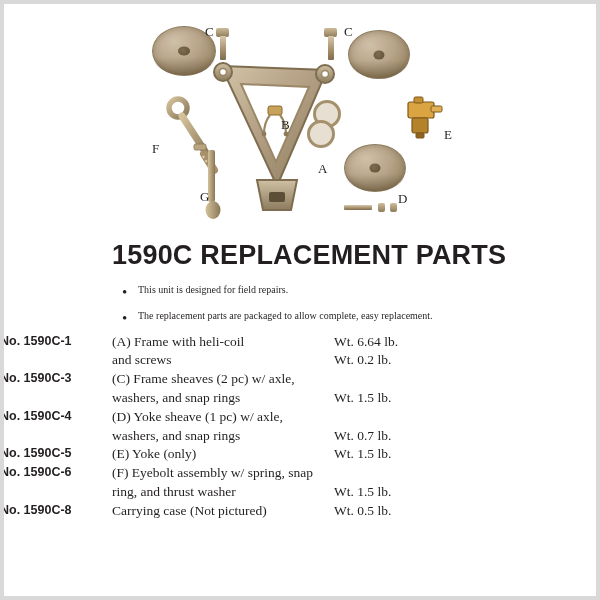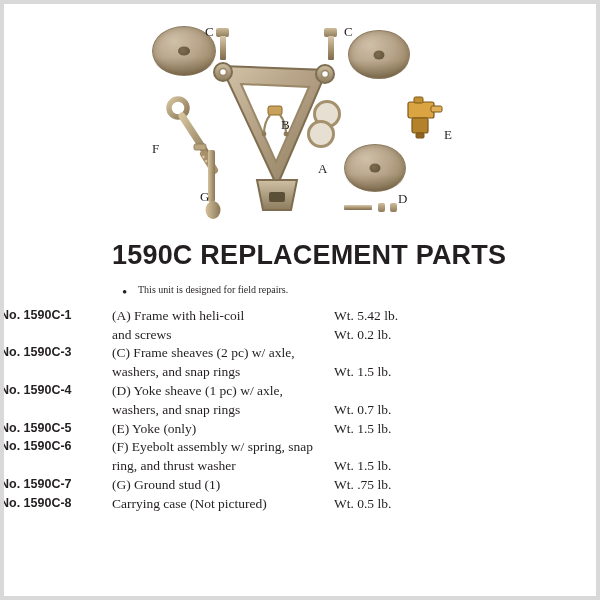--- a/index.html
+++ b/index.html
@@ -290,29 +290,30 @@
     <div class="lbl" style="left:200px; top:190px;">G</div>
 
   </div>
 
   <div class="content">
 
     <h1 class="title">1590C REPLACEMENT PARTS</h1>
 
     <ul class="bullets">
       <li>This unit is designed for field repairs.</li>
+      <li>The replacement parts are packaged to allow complete, easy replacement.</li>
     </ul>
 
     <table class="parts">
       <tbody>
 
         <tr>
           <td class="num">No. 1590C-1</td>
           <td class="desc">(A) Frame with heli-coil</td>
-          <td class="wt">Wt. 5.42 lb.</td>
+          <td class="wt">Wt. 6.64 lb.</td>
         </tr>
 
         <tr class="cont">
           <td class="num"></td>
           <td class="desc">and screws</td>
           <td class="wt">Wt. 0.2 lb.</td>
         </tr>
 
         <tr>
           <td class="num">No. 1590C-3</td>
@@ -346,25 +347,20 @@
           <td class="num">No. 1590C-6</td>
           <td class="desc">(F) Eyebolt assembly w/ spring, snap</td>
           <td class="wt"></td>
         </tr>
         <tr class="cont">
           <td class="num"></td>
           <td class="desc">ring, and thrust washer</td>
           <td class="wt">Wt. 1.5 lb.</td>
         </tr>
 
-        <tr>
-          <td class="num">No. 1590C-7</td>
-          <td class="desc">(G) Ground stud (1)</td>
-          <td class="wt">Wt. .75 lb.</td>
-        </tr>
 
         <tr>
           <td class="num">No. 1590C-8</td>
           <td class="desc">Carrying case (Not pictured)</td>
           <td class="wt">Wt. 0.5 lb.</td>
         </tr>
       </tbody>
     </table>
   </div>
 </div>

